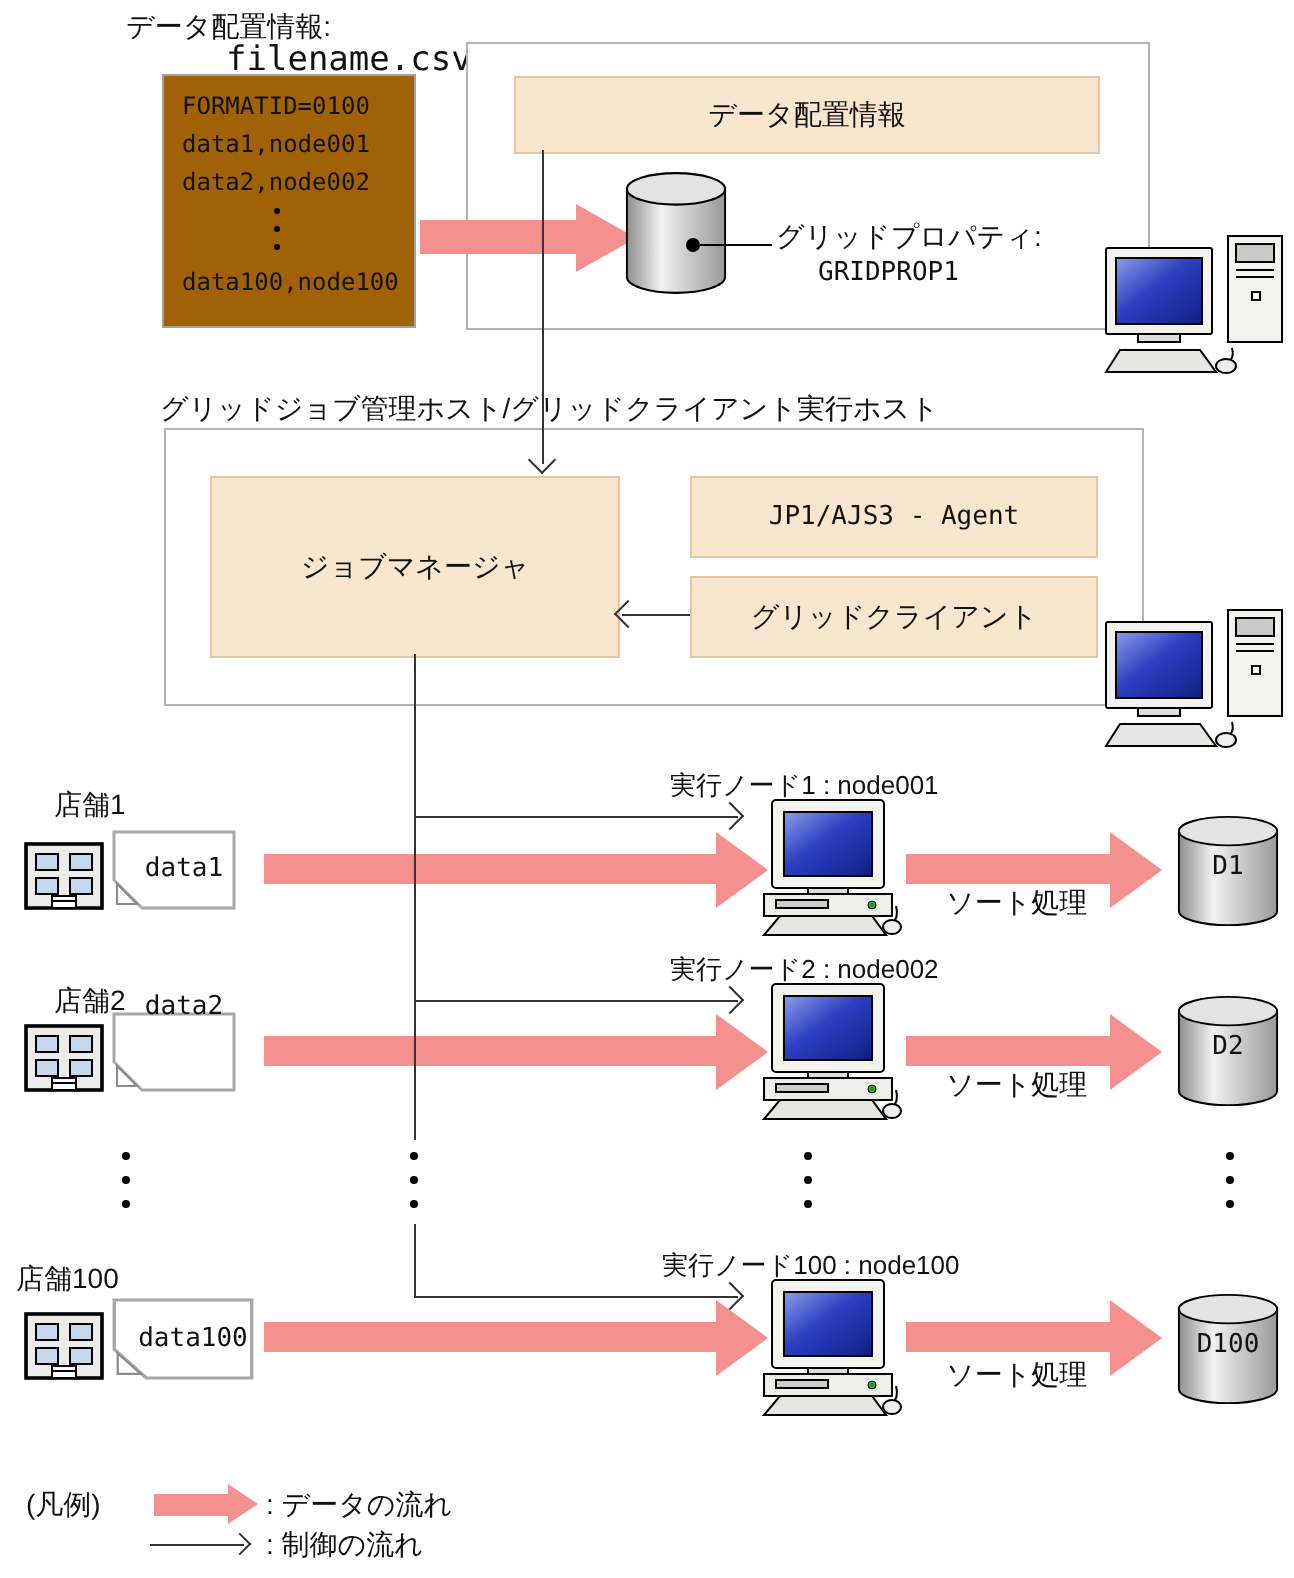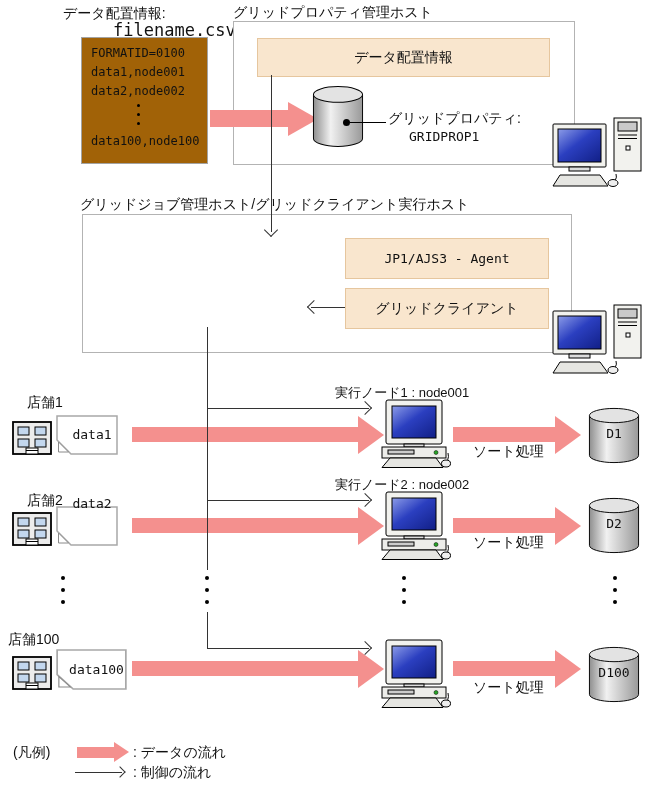--- a/index.html
+++ b/index.html
@@ -100,40 +100,40 @@
     <div class="row" style="top:46px;">data2,node002</div>
     <div class="dot sm" style="left:55px;top:66px;"></div>
     <div class="dot sm" style="left:55px;top:75px;"></div>
     <div class="dot sm" style="left:55px;top:84px;"></div>
     <div class="row" style="top:96px;">data100,node100</div>
   </div>
 
   <div class="pa-body" style="left:210px;top:110px;width:78px;height:17px;"></div>
   <div class="pa-head big" style="left:288px;top:102px;"></div>
 
-  <div class="lbl" style="left:233px;top:4px;">グリッドプロパティ管理ホスト</div>
   <div class="hostbox" style="left:233px;top:21px;width:340px;height:142px;"></div>
   <div class="panel" style="left:257px;top:38px;width:291px;height:37px;">データ配置情報</div>
 
   <div class="line" style="left:271px;top:75px;width:1px;height:157px;"></div>
   <div class="chev d" style="left:266px;top:225px;"></div>
 
   <svg class="icon" style="left:312px;top:85px;width:52px;height:63px;">
       <use href="#sym-cyl"></use>
     </svg>
   <div class="abs" style="left:343px;top:119px;width:7px;height:7px;background:#000;border-radius:50%;z-index:3;"></div>
   <div class="line" style="left:350px;top:122px;width:36px;height:1px;background:#000;"></div>
   <div class="lbl" style="left:388px;top:110px;">グリッドプロパティ:</div>
   <div class="lbl mono" style="left:409px;top:129px;font-size:13px;">GRIDPROP1</div>
   <svg class="icon" style="left:552px;top:117px;width:95px;height:70px;">
       <use href="#sym-pc-tower"></use>
     </svg>
 
   <div class="lbl" style="left:80px;top:196px;">グリッドジョブ管理ホスト/グリッドクライアント実行ホスト</div>
   <div class="hostbox" style="left:82px;top:214px;width:488px;height:137px;"></div>
+  <div class="panel" style="left:105px;top:238px;width:203px;height:89px;">ジョブマネージャ</div>
   <div class="panel mono" style="left:345px;top:238px;width:202px;height:39px;font-size:13px;">JP1/AJS3 - Agent</div>
   <div class="panel" style="left:345px;top:288px;width:202px;height:39px;">グリッドクライアント</div>
   <div class="line" style="left:311px;top:307px;width:34px;height:1px;"></div>
   <div class="chev l" style="left:309px;top:302px;"></div>
   <svg class="icon" style="left:552px;top:304px;width:95px;height:70px;">
       <use href="#sym-pc-tower"></use>
     </svg>
 
   <div class="line" style="left:207px;top:327px;width:1px;height:243px;"></div>
   <div class="line" style="left:207px;top:612px;width:1px;height:37px;"></div>
@@ -204,20 +204,21 @@
   <div class="lbl" style="left:8px;top:631px;">店舗100</div>
   <svg class="icon" style="left:12px;top:656px;width:40px;height:34px;">
       <use href="#sym-building"></use>
     </svg>
   <svg class="icon" style="left:56px;top:649px;width:71px;height:41px;">
       <use href="#sym-doc"></use>
     </svg>
   <div class="doctext mono" style="left:56px;top:649px;width:71px;line-height:41px;">data100</div>
   <div class="pa-body" style="left:132px;top:661px;width:226px;height:15px;"></div>
   <div class="pa-head" style="left:358px;top:650px;"></div>
+  <div class="lbl" style="left:331px;top:625px;font-size:13px;">実行ノード100 : node100</div>
   <svg class="icon" style="left:377px;top:639px;width:74px;height:69px;">
       <use href="#sym-pc"></use>
     </svg>
   <div class="pa-body" style="left:453px;top:661px;width:102px;height:15px;"></div>
   <div class="pa-head" style="left:555px;top:650px;"></div>
   <div class="lbl" style="left:473px;top:679px;">ソート処理</div>
   <svg class="icon" style="left:588px;top:646px;width:52px;height:57px;">
       <use href="#sym-cyl"></use>
     </svg>
   <div class="dbtext mono" style="left:588px;top:665px;width:52px;">D100</div>

